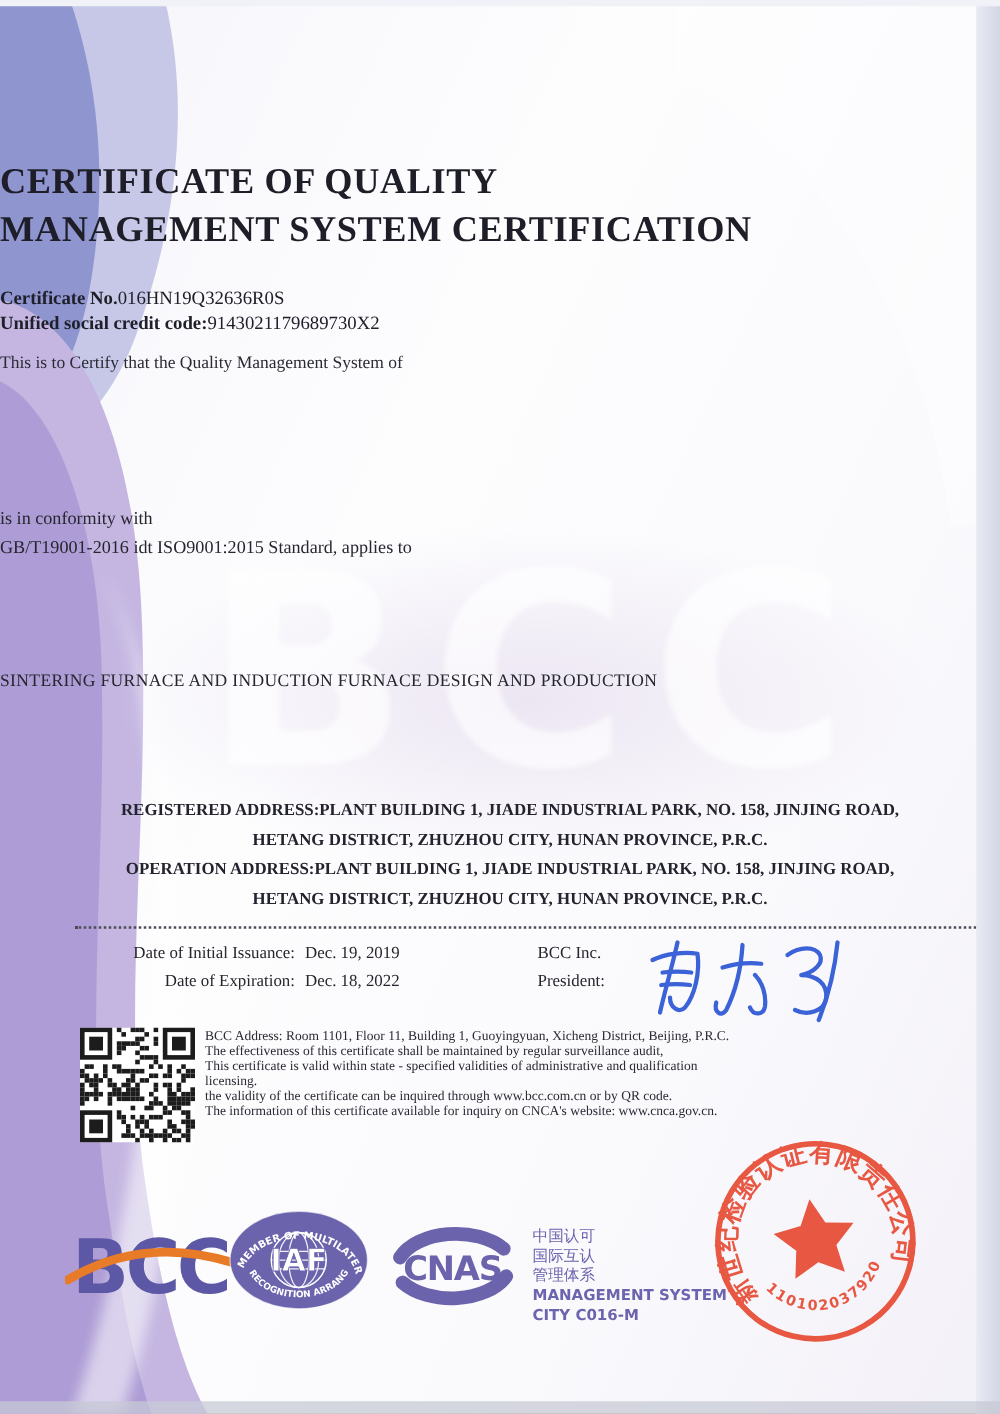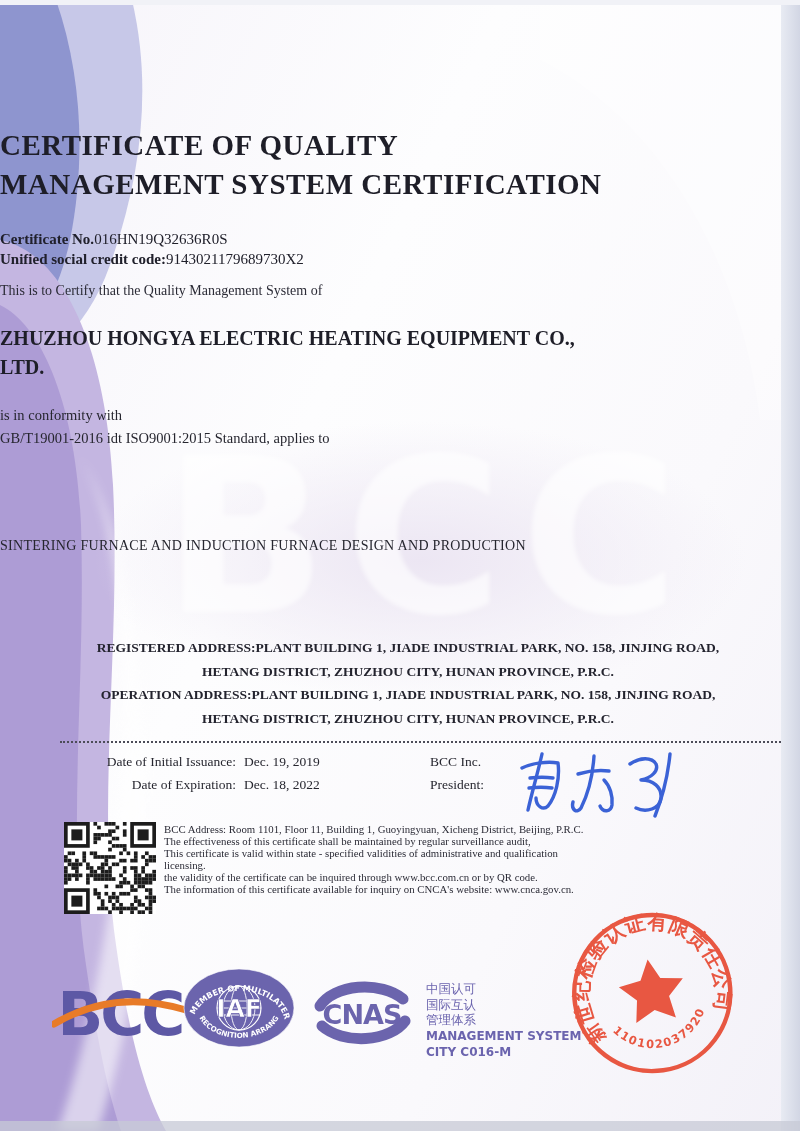--- a/index.html
+++ b/index.html
@@ -72,24 +72,20 @@
     <div>MANAGEMENT SYSTEM CERTIFICATION</div>
   </div>
 
   <div class="abs ctr content" id="certno-block">
     <div><b>Certificate No.</b><span>016HN19Q32636R0S</span></div>
     <div><b>Unified social credit code:</b><span>9143021179689730X2</span></div>
   </div>
 
   <div class="abs ctr content" id="certify-line">This is to Certify that the Quality Management System of</div>
 
-  <div class="abs ctr content" id="company">
-    <div>ZHUZHOU HONGYA ELECTRIC HEATING EQUIPMENT CO.,</div>
-    <div>LTD.</div>
-  </div>
 
   <div class="abs ctr content" id="conformity">is in conformity with</div>
   <div class="abs ctr content" id="standard">GB/T19001-2016 idt ISO9001:2015 Standard, applies to</div>
 
   <div class="abs ctr content" id="scope">SINTERING FURNACE AND INDUCTION FURNACE DESIGN AND PRODUCTION</div>
 
   <div class="abs content" id="addresses">
     <div>REGISTERED ADDRESS:PLANT BUILDING 1, JIADE INDUSTRIAL PARK, NO. 158, JINJING ROAD,</div>
     <div>HETANG DISTRICT, ZHUZHOU CITY, HUNAN PROVINCE, P.R.C.</div>
     <div>OPERATION ADDRESS:PLANT BUILDING 1, JIADE INDUSTRIAL PARK, NO. 158, JINJING ROAD,</div>

